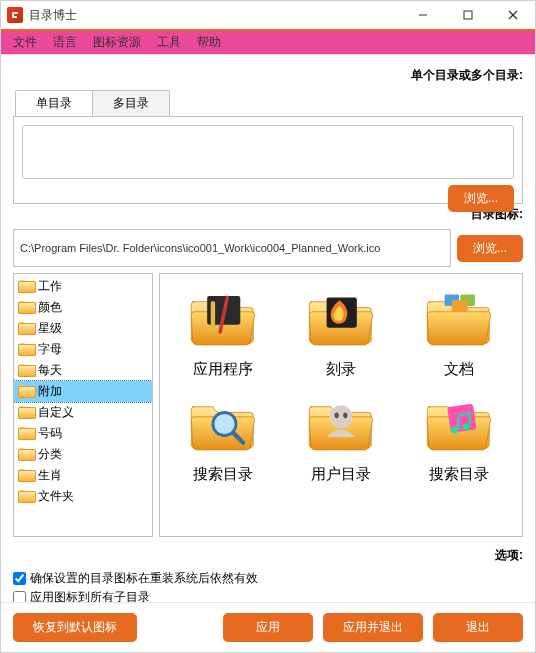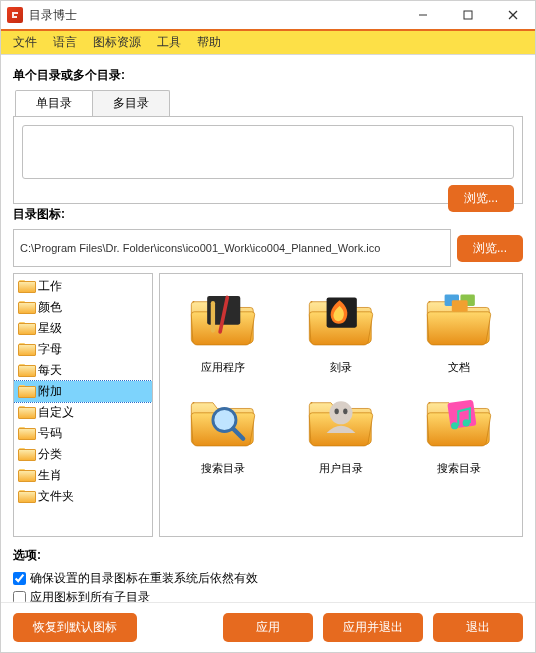--- a/index.html
+++ b/index.html
@@ -4,45 +4,45 @@
 <style>
 * { box-sizing: border-box; margin: 0; padding: 0; }
 body { font-family: "Microsoft YaHei", "SimSun", sans-serif; font-size: 12px; background: #fff; }
 .window { width: 536px; height: 653px; border: 1px solid #d0d0d0; display: flex; flex-direction: column; background: #fff; }
 .titlebar { height: 30px; background: #fff; display: flex; align-items: center; padding-left: 6px; border-bottom: 2px solid #e66a1f; }
 .titlebar-icon { width: 16px; height: 16px; background: linear-gradient(135deg,#e83e1f,#c42c10); border-radius: 2px; margin-right: 6px; position: relative; }
 .titlebar-icon::after { content: ""; position: absolute; inset: 3px; background: #fff; clip-path: polygon(20% 20%, 80% 20%, 80% 40%, 40% 40%, 40% 60%, 70% 60%, 70% 80%, 20% 80%); opacity: 0.9; }
 .titlebar-title { flex: 1; font-size: 12px; color: #333; }
 .titlebar-btns { display: flex; }
 .titlebar-btn { width: 45px; height: 30px; display: flex; align-items: center; justify-content: center; color: #333; font-size: 11px; }
-.menubar { height: 24px; background: #fde047; display: flex; align-items: center; padding: 0 4px; gap: 0; border-bottom: 1px solid #d8d8d8; }
+.menubar { height: 24px; background: #ec4899; display: flex; align-items: center; padding: 0 4px; gap: 0; border-bottom: 1px solid #d8d8d8; }
 .menu-item { padding: 3px 8px; font-size: 12px; color: #333; }
 .content { flex: 1; padding: 10px 12px 10px 12px; display: flex; flex-direction: column; overflow: hidden; }
-.section-label { font-size: 12px; font-weight: bold; margin: 2px 0 6px 0; }
+.section-label { font-size: 12px; font-weight: bold; margin: 2px 0 6px 0; text-align: right; }
 .tabs { display: flex; margin-left: 2px; }
 .tab { padding: 4px 20px; border: 1px solid #c0c0c0; border-bottom: none; background: #f4f4f4; font-size: 12px; border-radius: 2px 2px 0 0; margin-right: -1px; }
 .tab.active { background: #fff; position: relative; z-index: 2; }
 .tab-panel { border: 1px solid #c0c0c0; padding: 8px; min-height: 88px; position: relative; background: #fff; }
 .folder-drop { height: 54px; border: 1px solid #c0c0c0; border-radius: 3px; background: #fff; }
 .browse-row { display: flex; justify-content: flex-end; margin-top: 6px; }
 .btn { border: none; border-radius: 5px; font-size: 12px; cursor: pointer; font-family: inherit; }
 .btn-orange { background: #e66a1f; color: #fff; padding: 5px 16px; }
 .icon-path-row { display: flex; gap: 6px; align-items: center; margin-bottom: 6px; }
 .icon-path-input { flex: 1; border: 1px solid #c0c0c0; padding: 12px 6px; font-size: 11px; color: #333; }
 .browser { display: flex; gap: 6px; flex: 1; min-height: 264px; }
 .tree { width: 140px; border: 1px solid #c0c0c0; background: #fff; overflow-y: auto; padding: 2px 0; }
 .tree-item { display: flex; align-items: center; padding: 2px 4px; font-size: 12px; gap: 4px; white-space: nowrap; }
 .tree-item.selected { background: #7dd3fc; outline: 1px dotted #2a6fc9; }
 .folder-icon { width: 16px; height: 13px; position: relative; flex-shrink: 0; }
 .folder-icon::before { content: ""; position: absolute; width: 6px; height: 3px; background: linear-gradient(#fcd679,#f8b33a); border-radius: 1px 1px 0 0; top: 0; left: 1px; }
 .folder-icon::after { content: ""; position: absolute; width: 16px; height: 10px; background: linear-gradient(#fde9a8,#f8b33a); border: 0.5px solid #e09a2a; border-radius: 1px; bottom: 0; left: 0; }
 .grid-view { flex: 1; border: 1px solid #c0c0c0; background: #fff; padding: 8px 6px; display: grid; grid-template-columns: repeat(3, 1fr); grid-auto-rows: min-content; gap: 6px 4px; align-content: start; overflow-y: auto; position: relative; }
 .grid-item { display: flex; flex-direction: column; align-items: center; gap: 6px; padding: 2px; }
 .grid-item .iconbox { width: 80px; height: 70px; display: flex; align-items: center; justify-content: center; }
-.grid-item .label { font-size: 11px; text-align: center; }
+.grid-item .label { font-size: 15px; text-align: center; }
 .options { margin-top: 8px; }
 .chk-row { display: flex; align-items: center; gap: 4px; font-size: 12px; margin: 2px 0; }
 .chk-row input { width: 13px; height: 13px; }
 .footer { padding: 10px 12px; display: flex; gap: 10px; align-items: center; border-top: 1px solid #e8e8e8; }
 .footer-spacer { flex: 1; }
 .btn-footer { padding: 6px 20px; min-width: 90px; }
 
 .big-folder { width: 72px; height: 60px; position: relative; }
 .big-folder svg { width: 100%; height: 100%; }
 </style>

